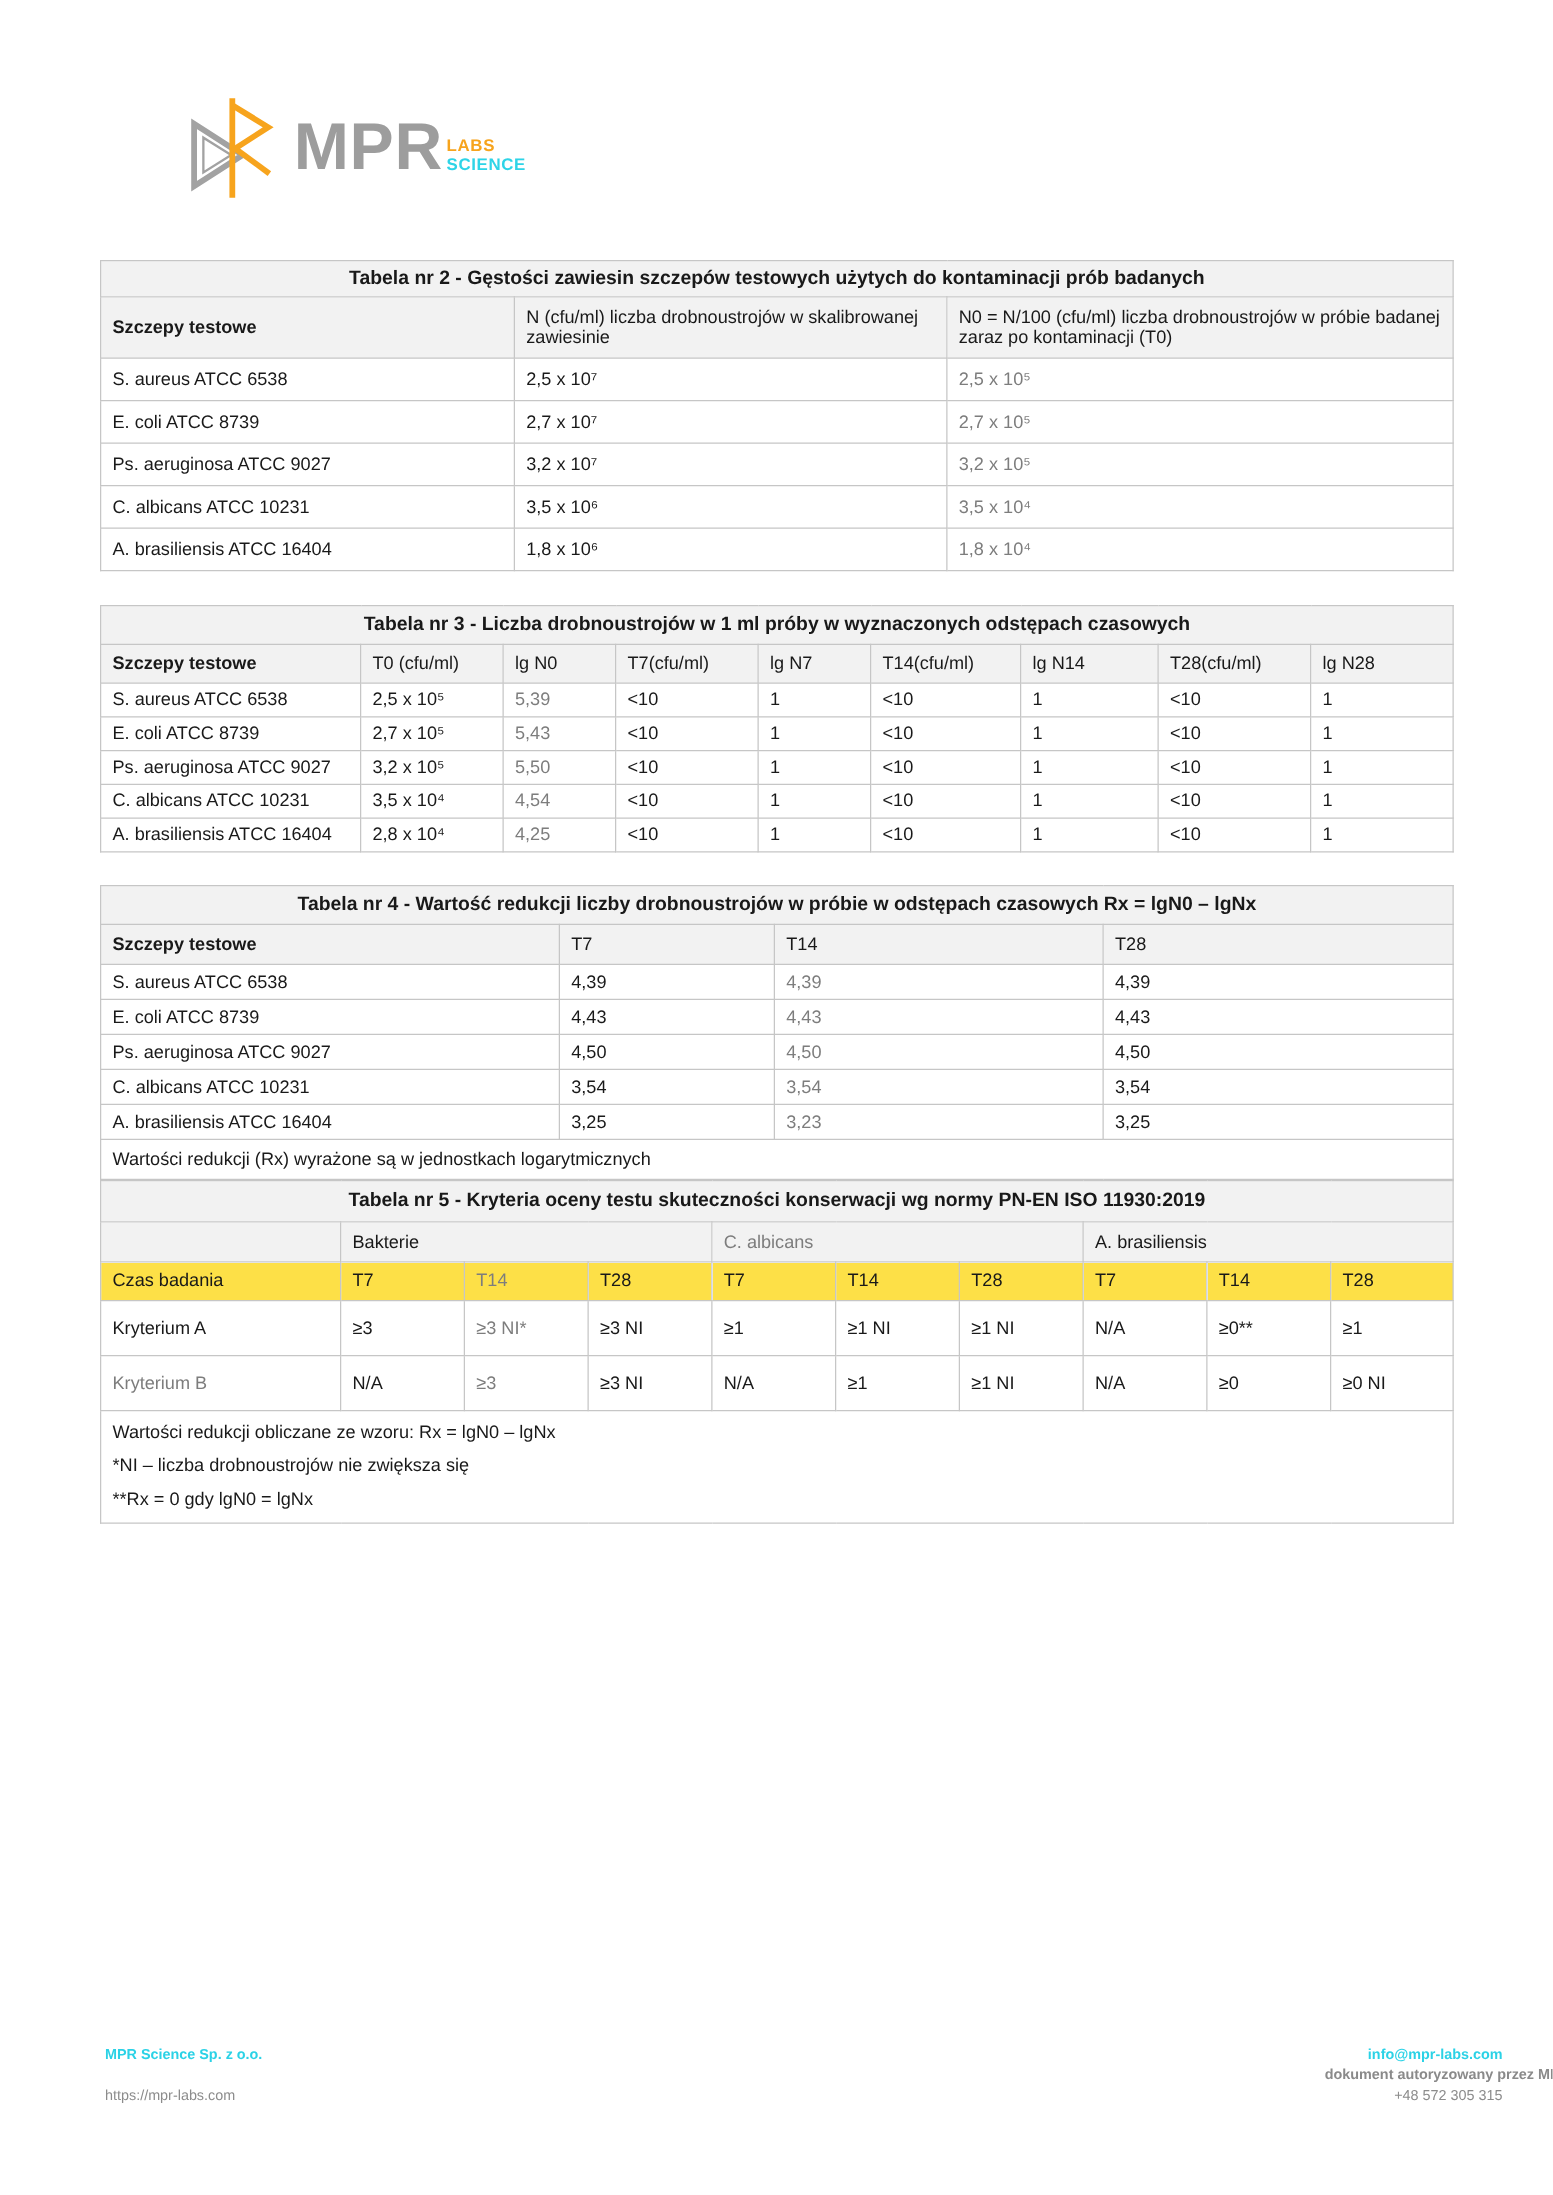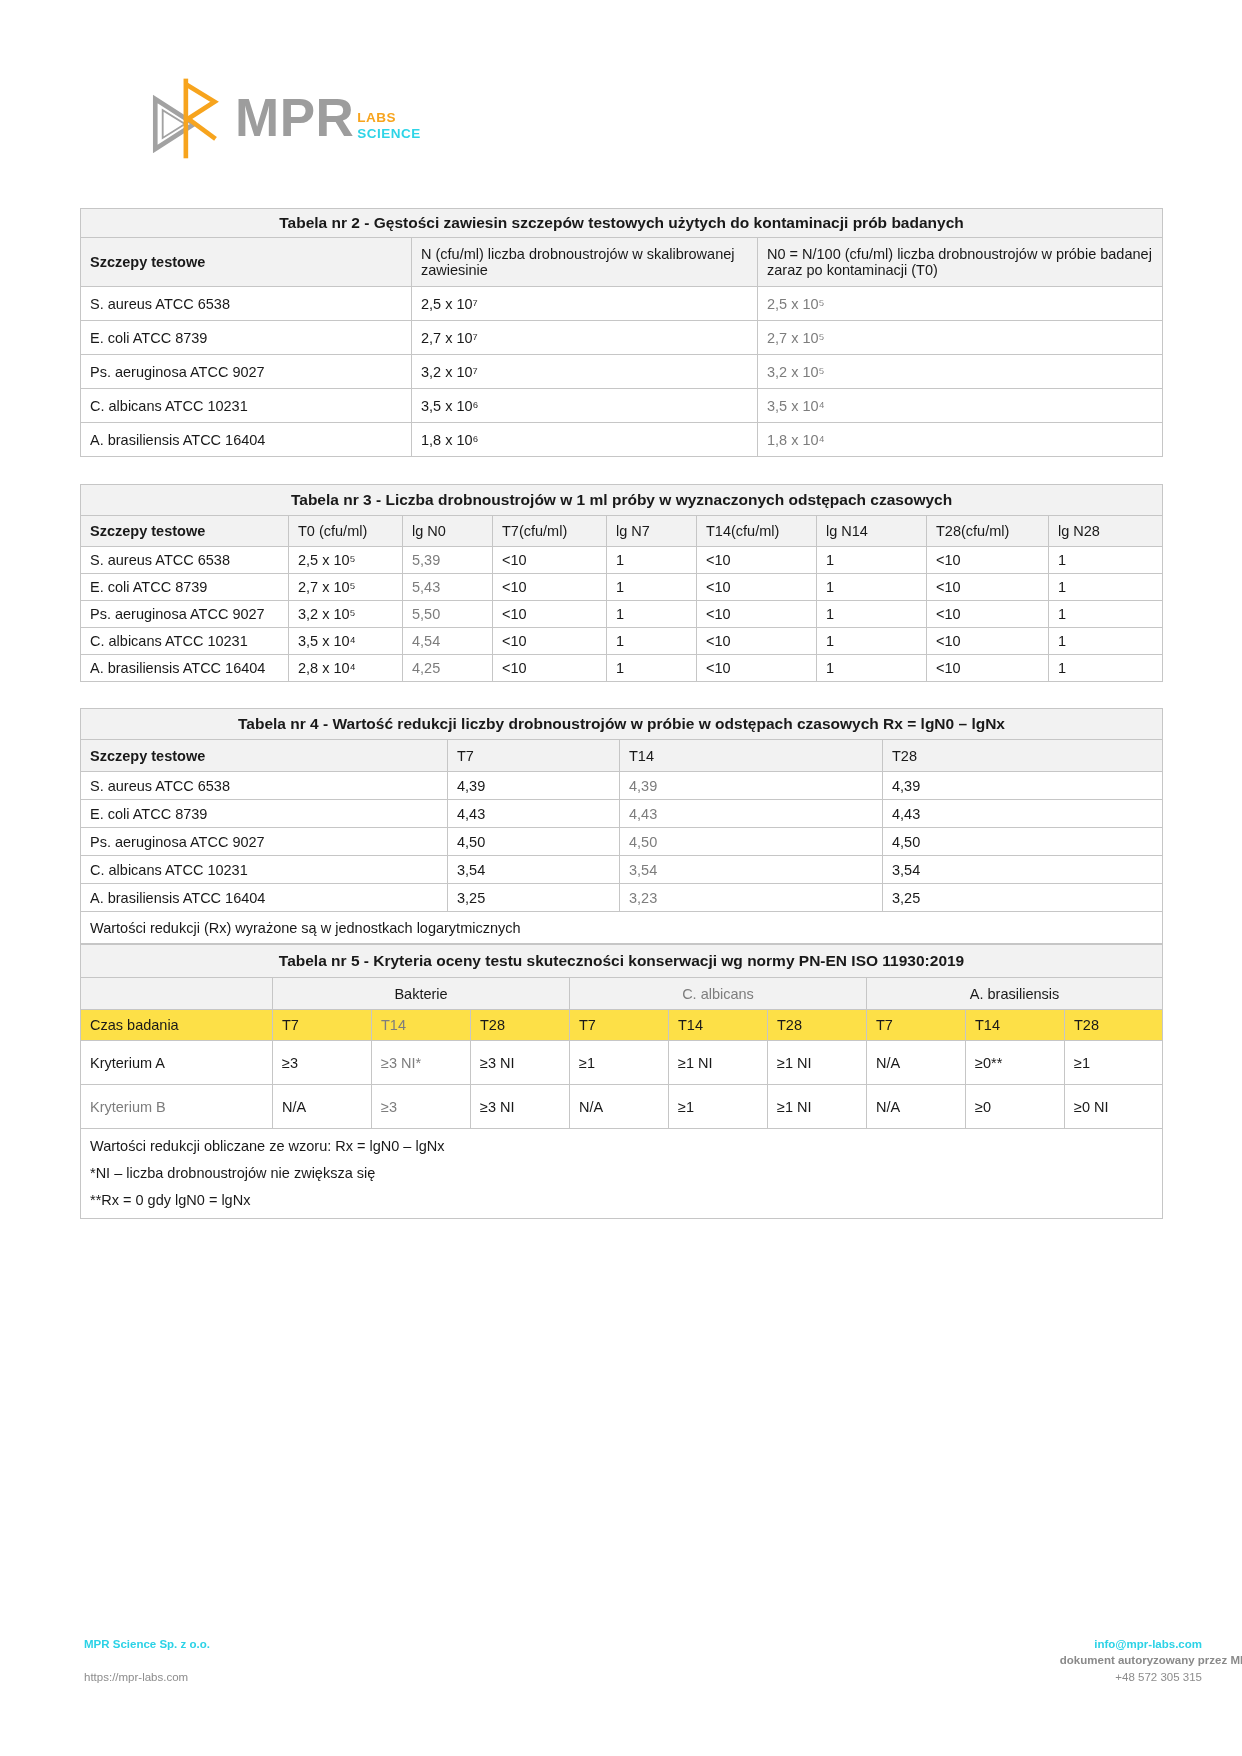--- a/index.html
+++ b/index.html
@@ -4,21 +4,21 @@
 <style>
   html,body{margin:0;padding:0;}
   body{
     width:1242px;height:1756px;background:#ffffff;position:relative;
     font-family:"Liberation Sans", sans-serif;color:#191919;
   }
   .page{position:absolute;inset:0;}
 
   
   .logo{position:absolute;left:146px;top:74px;display:flex;gap:13px;align-items:center;}
-  .logo-text{display:flex;align-items:center;}
+  .logo-text{display:flex;}
   .logo-mpr{font-size:53px;font-weight:bold;color:#9d9d9d;line-height:0.95;letter-spacing:0.5px;}
   .logo-sub{display:flex;flex-direction:column;margin-top:16px;margin-left:3px;line-height:1.15;}
   .logo-labs{color:#f7a41d;font-weight:bold;font-size:13.5px;letter-spacing:0.5px;}
   .logo-science{color:#2ed4e7;font-weight:bold;font-size:13.5px;letter-spacing:0.5px;}
 
   
   table{
     position:absolute;left:80px;width:1082px;
     border-collapse:collapse;table-layout:fixed;color:#191919;
   }
@@ -45,21 +45,21 @@
   #table3 tbody tr{height:27px;}
 
   #table4{top:708px;}
   #table4 .trow th{height:28px;}
   #table4 .hrow th{height:29px;}
   #table4 tbody tr{height:28px;}
   #table4 .frow td{height:29px;}
 
   #table5{top:944px;}
   #table5 .trow th{height:30px;}
-  #table5 .grow th{height:29px;text-align:center;}
+  #table5 .grow th{height:29px;}
   #table5 .hrow2 td{height:28px;background:#fde047;}
   #table5 tbody tr{height:44px;}
   #table5 .frow td{padding-top:4px;padding-bottom:4px;}
 
   
   .page-footer{position:absolute;left:0;top:1638px;width:1242px;height:60px;font-size:11.5px;padding-left:44px;}
   .f-left{position:absolute;left:84px;top:0;text-align:left;}
   .f-right{position:absolute;right:84px;top:0;text-align:right;}
   .f-company,.f-email{color:#2bd2e6;font-weight:bold;}
   .f-link,.f-phone{color:#8c8c8c;position:absolute;top:33px;white-space:nowrap;}

